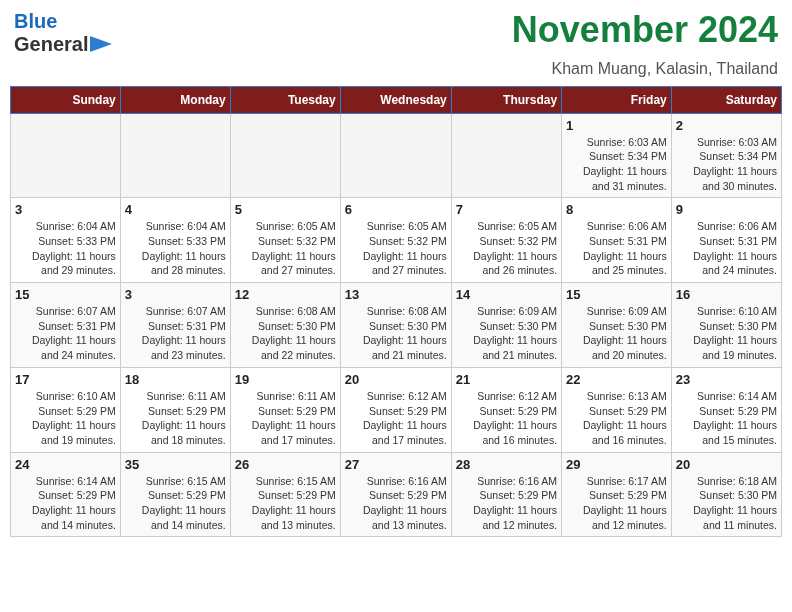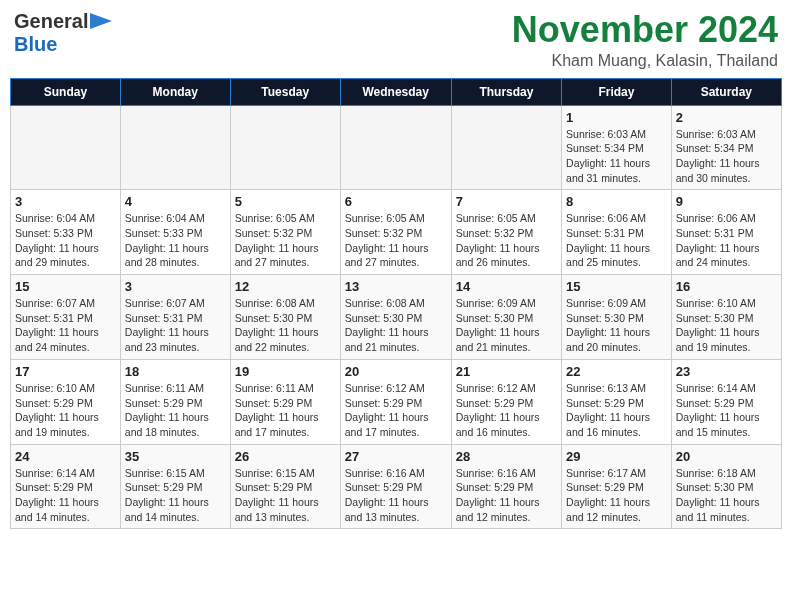--- a/index.html
+++ b/index.html
@@ -22,32 +22,32 @@
     }
     .month-title {
       font-size: 36px;
       font-weight: bold;
       color: #15803d;
       line-height: 1.1;
     }
     .location-title {
       font-size: 16px;
       color: #555;
-      margin-top: 2px;
+      margin-top: 10px;
     }
     .calendar-table {
       width: 100%;
       border-collapse: collapse;
       font-size: 11px;
     }
     .calendar-table thead th {
-      background-color: #0f172a;
+      background-color: #7f1d1d;
       color: #fff;
       padding: 6px 4px;
-      text-align: center;
+      text-align: right;
       font-size: 12px;
       font-weight: bold;
       border: 1px solid #2a7dd1;
     }
     .calendar-table tbody td {
       border: 1px solid #ccc;
       vertical-align: top;
       padding: 4px;
       width: 113px;
       min-height: 80px;
@@ -63,20 +63,21 @@
       font-weight: bold;
       font-size: 13px;
       color: #222;
       display: block;
       margin-bottom: 2px;
     }
     .day-info {
       font-size: 10.5px;
       color: #333;
       line-height: 1.4;
+      text-align: right;
     }
     .empty-cell {
       background: #f5f5f5 !important;
     }
     .logo-wrapper {
       display: flex;
       flex-direction: row;
       align-items: center;
     }
     .logo-general {
@@ -89,28 +90,28 @@
       font-weight: bold;
       color: #1a6bbf;
     }
   </style>
 </head>
 <body>
 
 <div class="header">
   <div class="logo-wrapper">
     <div>
+      <div>
+        <span class="logo-blue-text">Blue</span>
+      </div>
       <div style="display:flex;align-items:center;">
         <span class="logo-general">General</span>
         <svg width="22" height="16" viewBox="0 0 22 16" style="margin-left:2px;margin-top:-2px;">
           <polygon points="0,0 22,8 0,16" fill="#2a7dd1"></polygon>
         </svg>
-      </div>
-      <div>
-        <span class="logo-blue-text">Blue</span>
       </div>
     </div>
   </div>
   <div class="title-block">
     <div class="month-title">November 2024</div>
     <div class="location-title">Kham Muang, Kalasin, Thailand</div>
   </div>
 </div>
 
 <table class="calendar-table">

